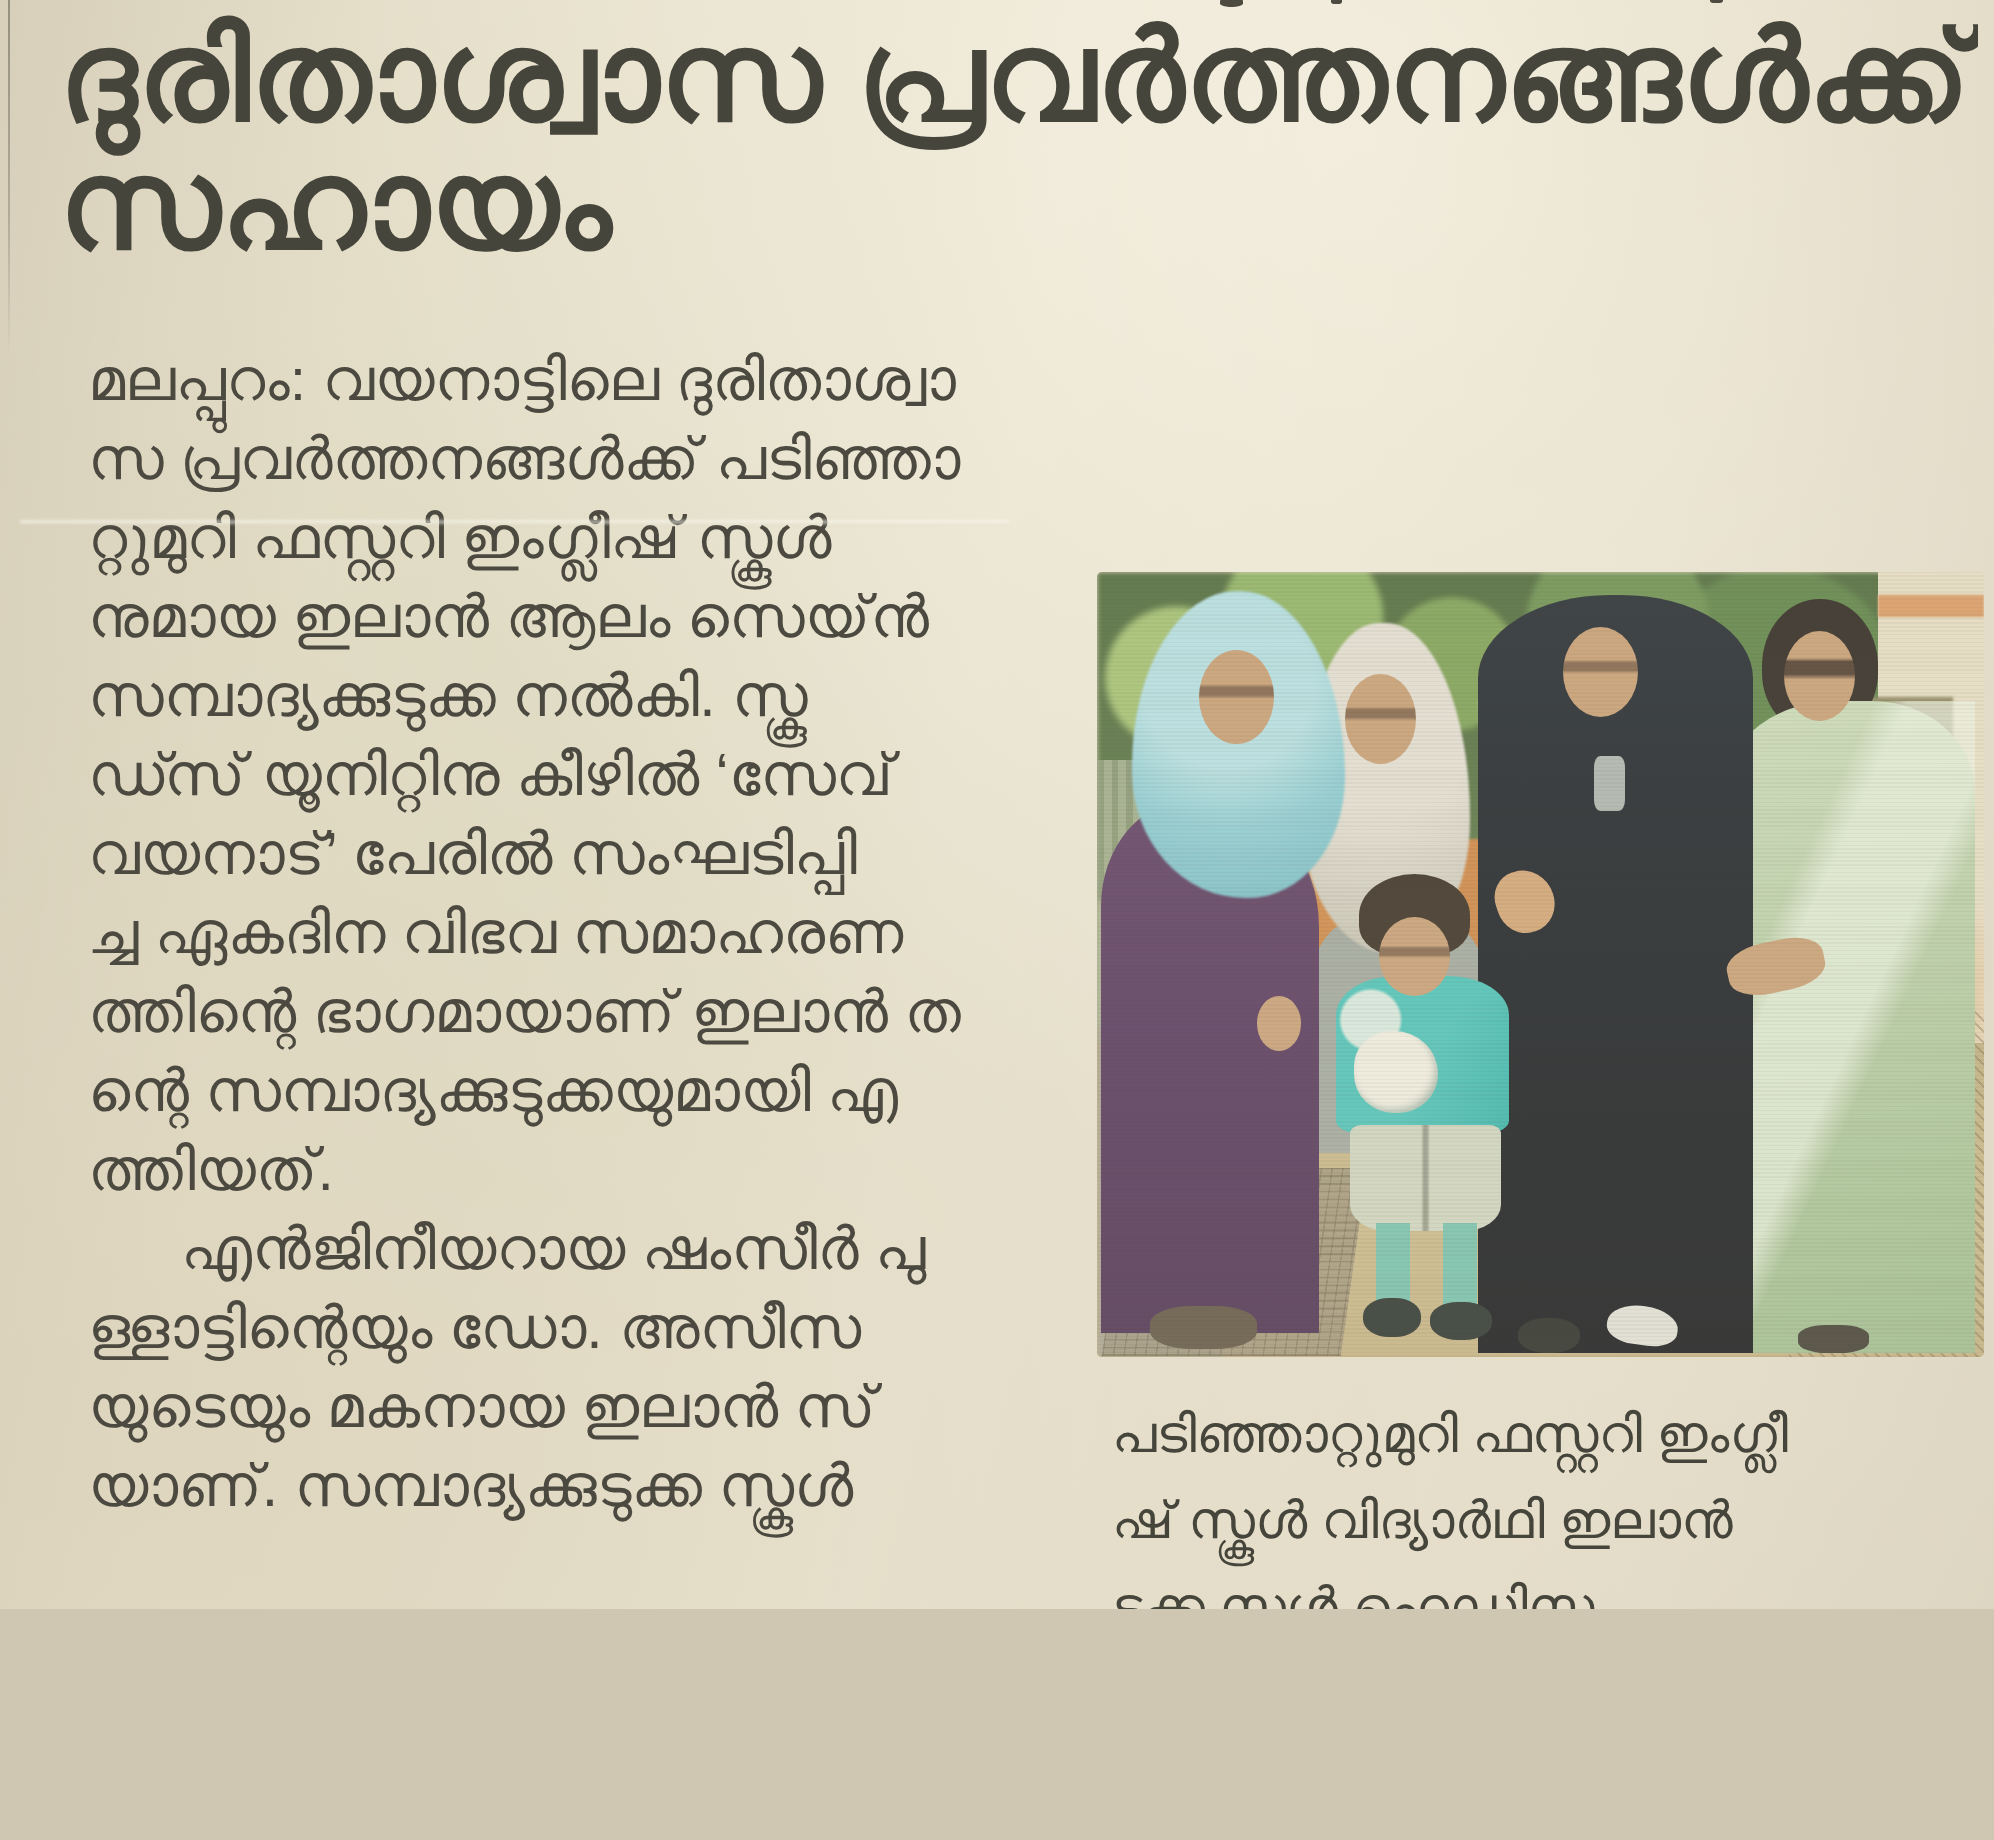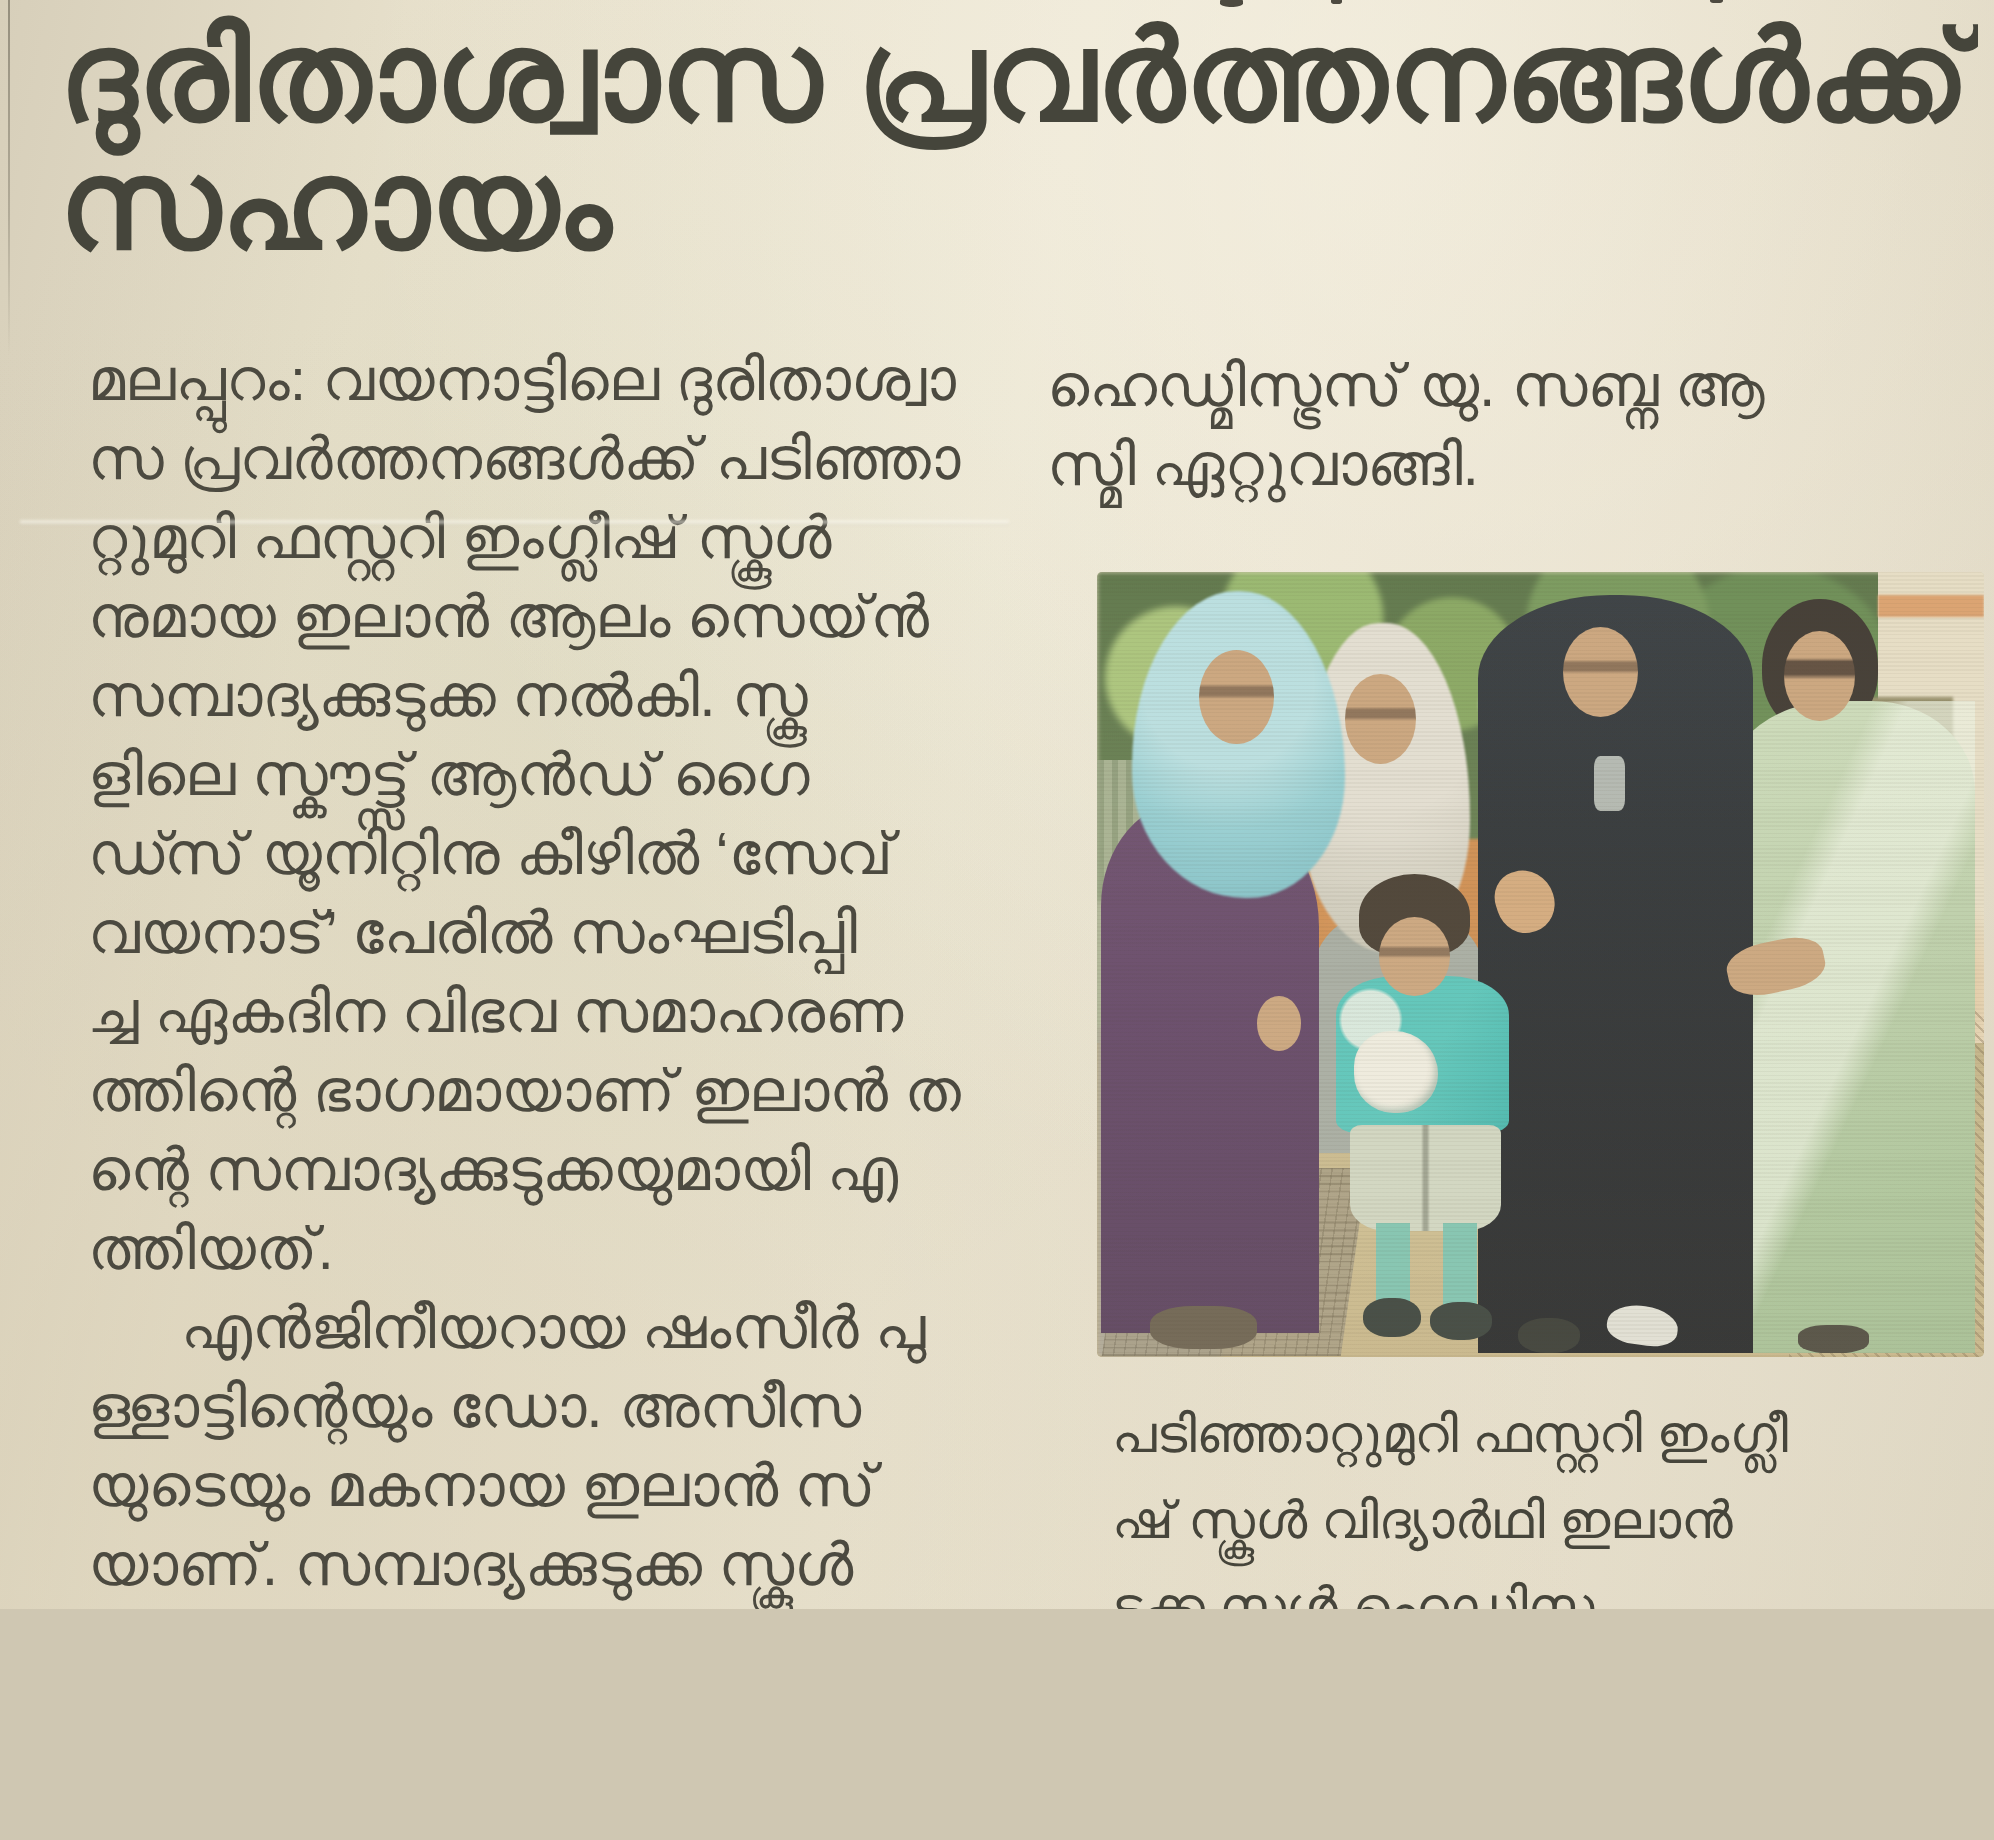--- a/index.html
+++ b/index.html
@@ -168,37 +168,32 @@
     <div>ദുരിതാശ്വാസ പ്രവർത്തനങ്ങൾക്ക്</div>
     <div>സഹായം</div>
   </h1>
 
   <div class="col-left">
     <div>മലപ്പുറം: വയനാട്ടിലെ ദുരിതാശ്വാ</div>
     <div>സ പ്രവർത്തനങ്ങൾക്ക് പടിഞ്ഞാ</div>
     <div>റ്റുമുറി ഫസ്റ്ററി ഇംഗ്ലീഷ് സ്കൂൾ</div>
     <div>നുമായ ഇലാൻ ആലം സെയ്ൻ</div>
     <div>സമ്പാദ്യക്കുടുക്ക നൽകി. സ്കൂ</div>
-    <div>ളിലെ സ്കൗട്ട്സ് ആൻഡ് ഗൈ</div>
     <div>ഡ്സ് യൂനിറ്റിനു കീഴിൽ ‘സേവ്</div>
     <div>വയനാട്’ പേരിൽ സംഘടിപ്പി</div>
     <div>ച്ച ഏകദിന വിഭവ സമാഹരണ</div>
     <div>ത്തിന്റെ ഭാഗമായാണ് ഇലാൻ ത</div>
     <div>ന്റെ സമ്പാദ്യക്കുടുക്കയുമായി എ</div>
     <div>ത്തിയത്.</div>
     <div class="indent">എൻജിനീയറായ ഷംസീർ പു</div>
     <div>ള്ളാട്ടിന്റെയും ഡോ. അസീസ</div>
     <div>യുടെയും മകനായ ഇലാൻ സ്</div>
     <div>യാണ്. സമ്പാദ്യക്കുടുക്ക സ്കൂൾ</div>
   </div>
 
-  <div class="col-right-text">
-    <div>ഹെഡ്മിസ്ട്രസ് യു. സബ്ന ആ</div>
-    <div>സ്മി ഏറ്റുവാങ്ങി.</div>
-  </div>
 
   <figure class="photo">
     <div class="ph-trees"></div>
     <div class="ph-trees2"></div>
     <div class="ph-fence"></div>
     <div class="ph-wall"></div>
     <div class="ph-right-strip"></div>
     <div class="ph-stripe-orange"></div>
     <div class="ph-band-khaki"></div>
     <div class="ph-band-dark"></div>

